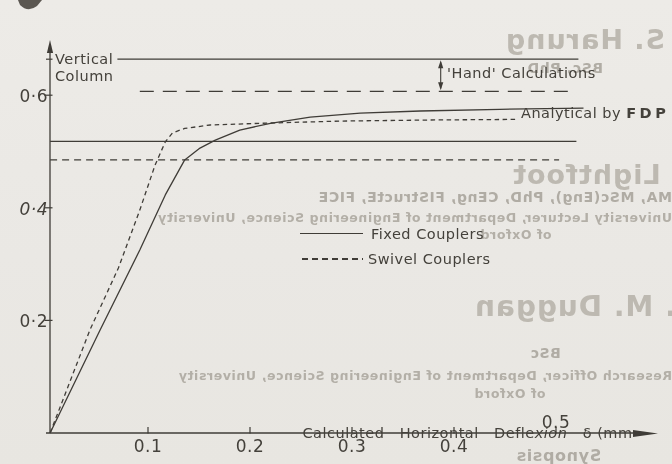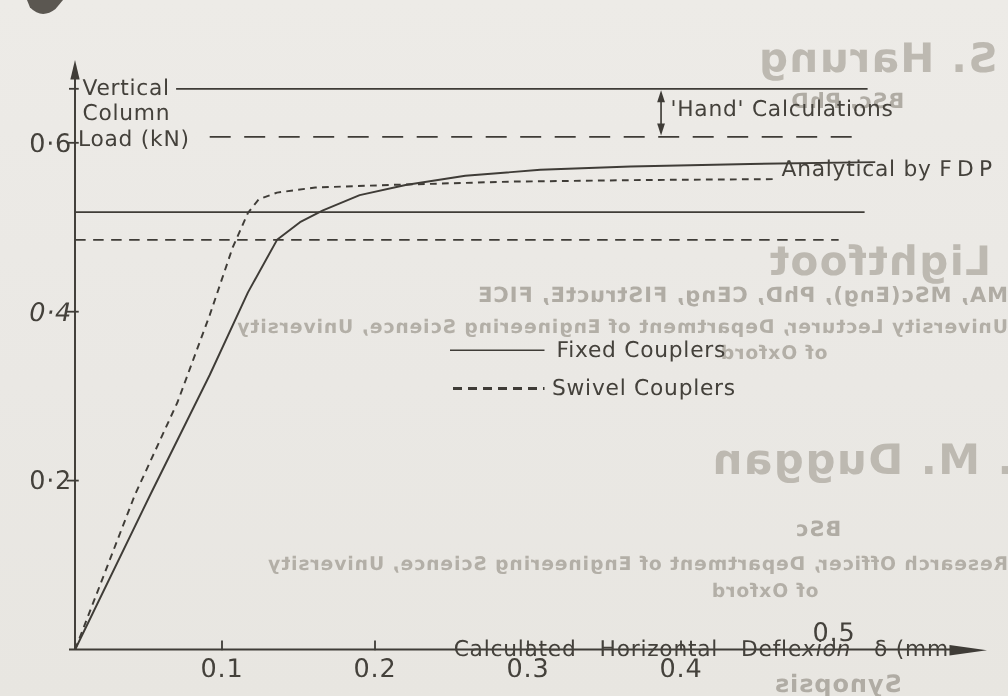--- a/index.html
+++ b/index.html
@@ -9,21 +9,21 @@
     font-family:"DejaVu Sans",sans-serif;color:#44413b;
   }
   #chart-svg{position:absolute;left:0;top:0;}
   .lbl{position:absolute;font-size:14.5px;letter-spacing:.5px;white-space:nowrap;color:#44413b;}
   .tick{position:absolute;font-size:17px;letter-spacing:.5px;color:#44413b;}
   .ytick{width:30px;text-align:right;}
   .xtick{width:34px;text-align:center;}
   .ytitle div{line-height:17px;}
   .pre{white-space:pre;}
   .it{font-style:italic;}
-  .fdp{letter-spacing:3.5px;}
+  .fdp{letter-spacing:3.5px;font-weight:bold;}
   .legend-sample{position:absolute;}
   .bleed{
     position:absolute;font-weight:bold;transform:scaleX(-1);
     white-space:nowrap;letter-spacing:.6px;color:#aba79f;
   }
   .bleed.big{font-size:27px;color:#bdb9b1;letter-spacing:1px;}
   .bleed.mid{font-size:14px;color:#b0aca4;}
   .bleed.small{font-size:12.5px;color:#b3afa7;}
 </style>
 </head>
@@ -68,21 +68,20 @@
       <polygon points="440.7,90.3 438.09999999999997,82.3 443.3,82.3" fill="#3f3c37"></polygon>
     </svg>
 
   <svg style="position:absolute;left:15px;top:0;" width="30" height="15">
     <path d="M3,0 L27,0 L22,6 Q13,13 5,5 Z" fill="#4e4a44" opacity="0.92"></path>
   </svg>
 
   <div class="lbl ytitle" style="left:55px;top:51px;">
     <div>Vertical</div>
     <div>Column</div>
-    <div style="margin-left:-3px;">Load (kN)</div>
   </div>
 
   <div class="tick ytick" style="left:18px;top:86px;">0·6</div>
   <div class="tick ytick" style="left:18px;top:199px;font-style:italic;">0·4</div>
   <div class="tick ytick" style="left:18px;top:311px;">0·2</div>
 
   <div class="tick xtick" style="left:131px;top:436px;">0.1</div>
   <div class="tick xtick" style="left:233px;top:436px;">0.2</div>
   <div class="tick xtick" style="left:335px;top:436px;">0.3</div>
   <div class="tick xtick" style="left:437px;top:436px;">0.4</div>

